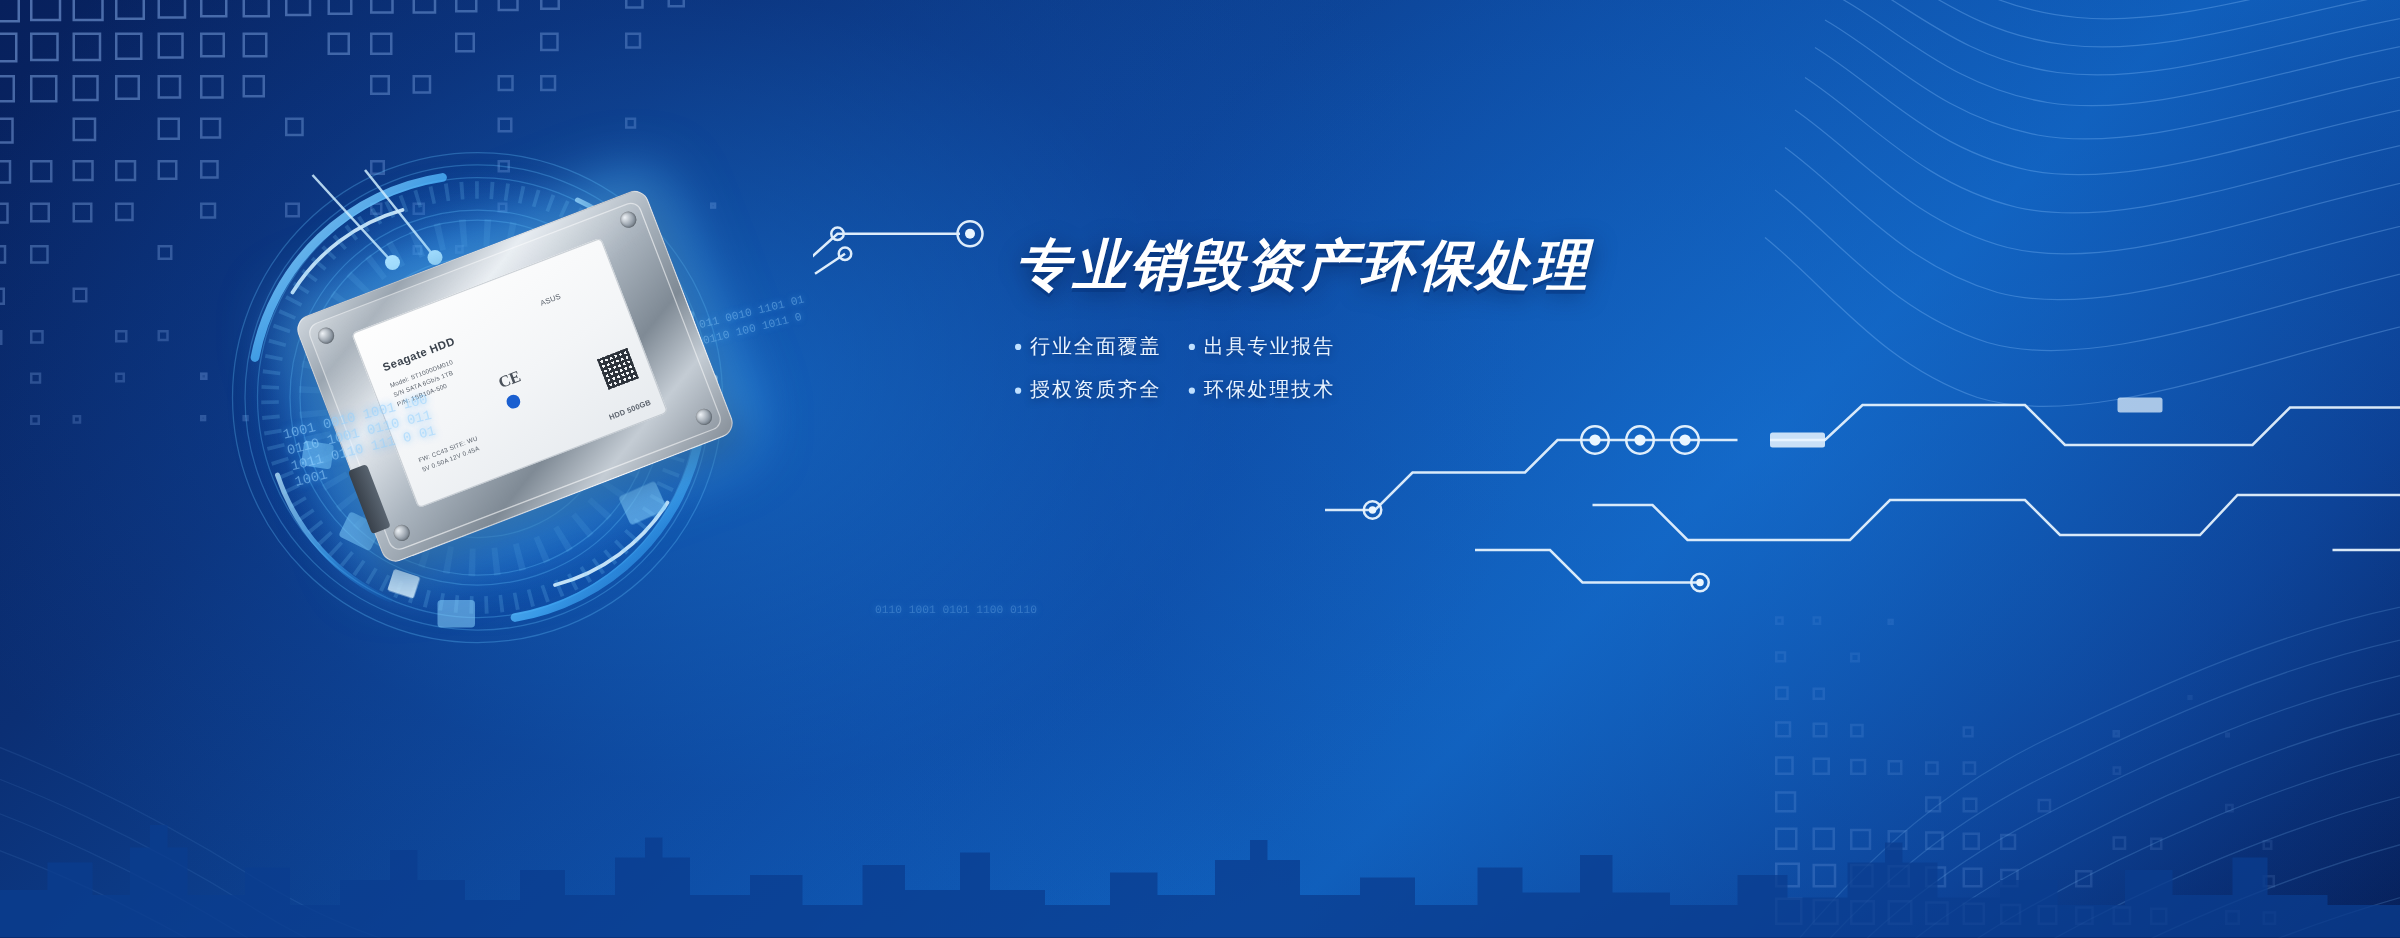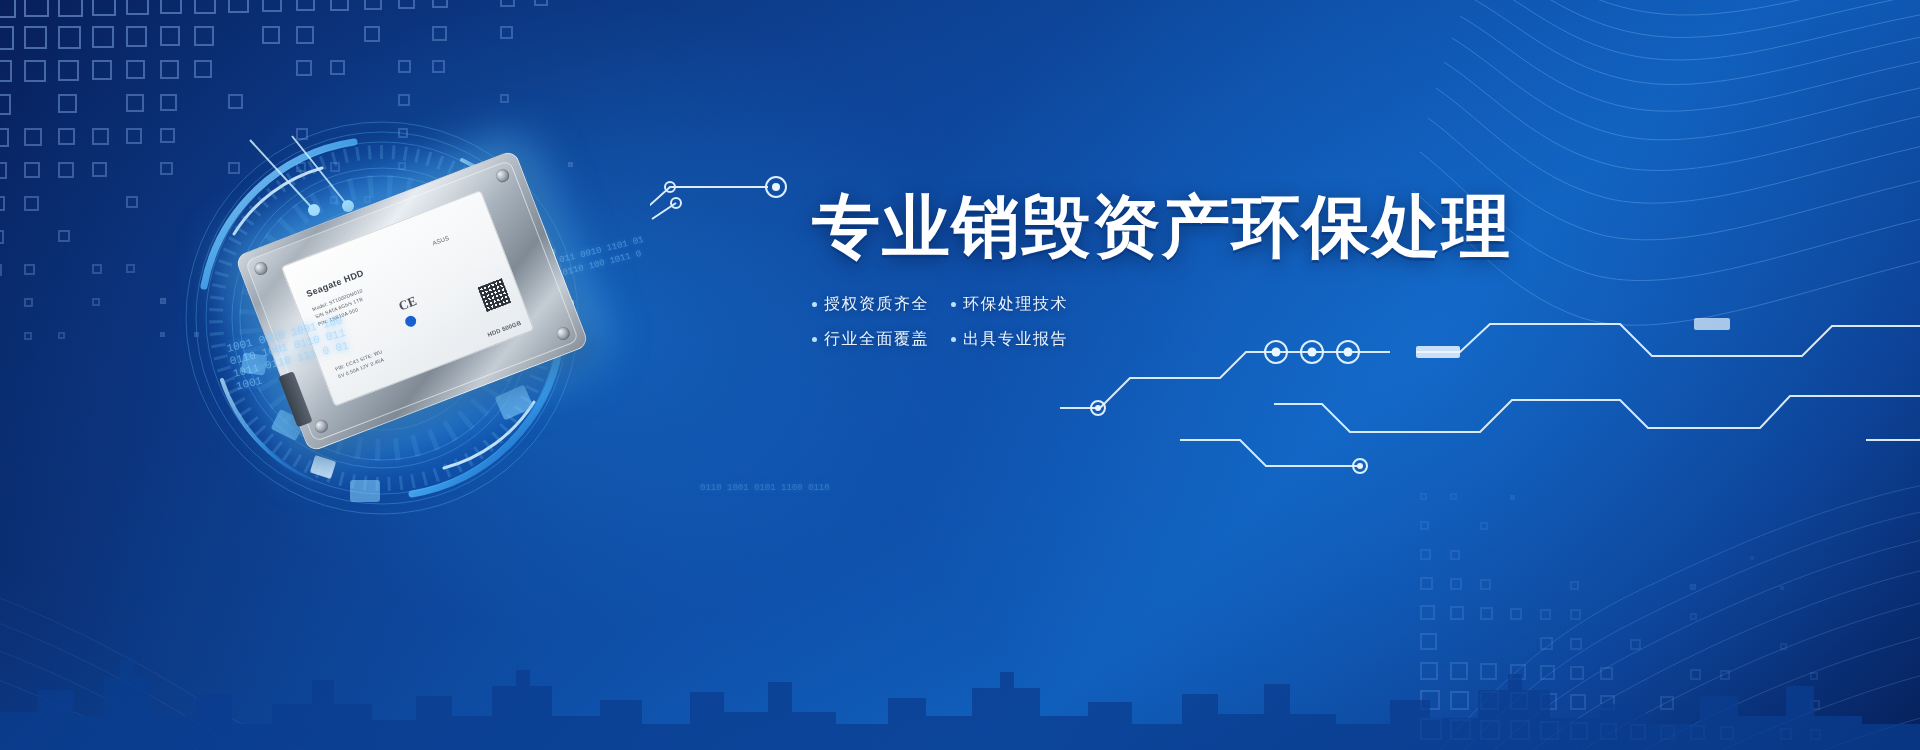--- a/index.html
+++ b/index.html
@@ -99,22 +99,23 @@
   .city { position:absolute; left:0; bottom:0; width:1920px; height:130px; opacity:.80; }
 
   
   .content { position:absolute; left:812px; top:176px; width:700px; }
   .brand {
     font-size:27px; font-weight:bold; color:#ffffff; letter-spacing:2px; line-height:1.1;
     text-shadow:0 2px 10px rgba(0,25,70,.55);
   }
   .headline {
     margin-top:12px;
-    font-size:68px; font-weight:bold; color:#ffffff; letter-spacing:2px; line-height:1.12;
+    font-size:44px; font-weight:bold; color:#ffffff; letter-spacing:2px; line-height:1.12;
     text-shadow:0 3px 0 rgba(6,52,125,.55), 0 4px 18px rgba(0,20,60,.55);
+    font-style:italic;
   }
   .subhead {
     margin-top:8px;
     font-size:38px; font-weight:normal; color:#eaf4ff; letter-spacing:3px; line-height:1.2;
     text-shadow:0 2px 12px rgba(0,25,70,.5);
   }
   .features { margin-top:30px; width:300px; }
   .frow { display:flex; gap:22px; margin-bottom:14px; }
   .fitem {
     display:flex; align-items:center; gap:7px;
@@ -480,33 +481,33 @@
     </g>
   </svg>
 
   <div class="content">
     <div class="headline">专业销毁资产环保处理</div>
 
     <div class="features">
       <div class="frow">
         <div class="fitem">
           <span class="fdot"></span>
+          <span>行业全面覆盖</span>
+        </div>
+        <div class="fitem">
+          <span class="fdot"></span>
+          <span>出具专业报告</span>
+        </div>
+      </div>
+      <div class="frow">
+        <div class="fitem">
+          <span class="fdot"></span>
           <span>授权资质齐全</span>
         </div>
         <div class="fitem">
           <span class="fdot"></span>
           <span>环保处理技术</span>
         </div>
       </div>
-      <div class="frow">
-        <div class="fitem">
-          <span class="fdot"></span>
-          <span>行业全面覆盖</span>
-        </div>
-        <div class="fitem">
-          <span class="fdot"></span>
-          <span>出具专业报告</span>
-        </div>
-      </div>
     </div>
   </div>
 
 </div>
 
 </body></html>

